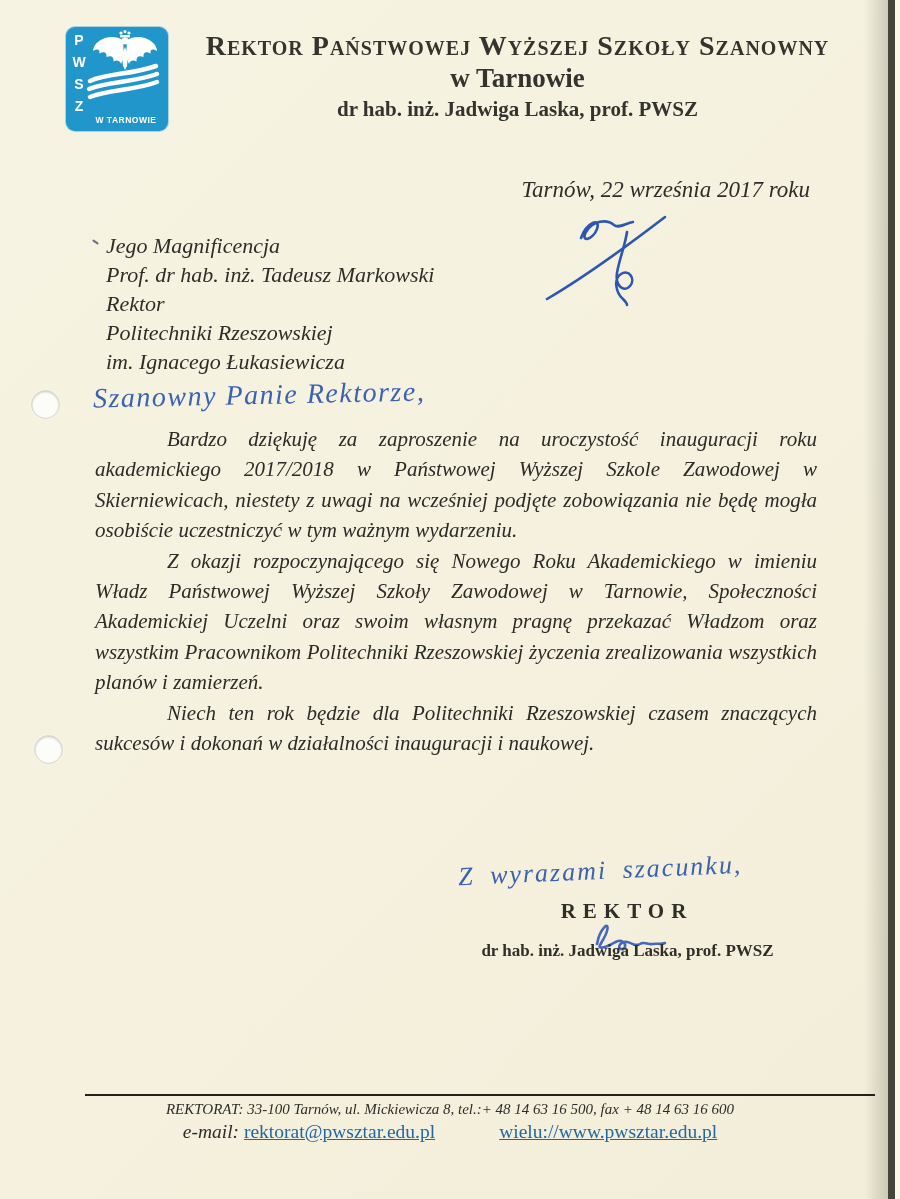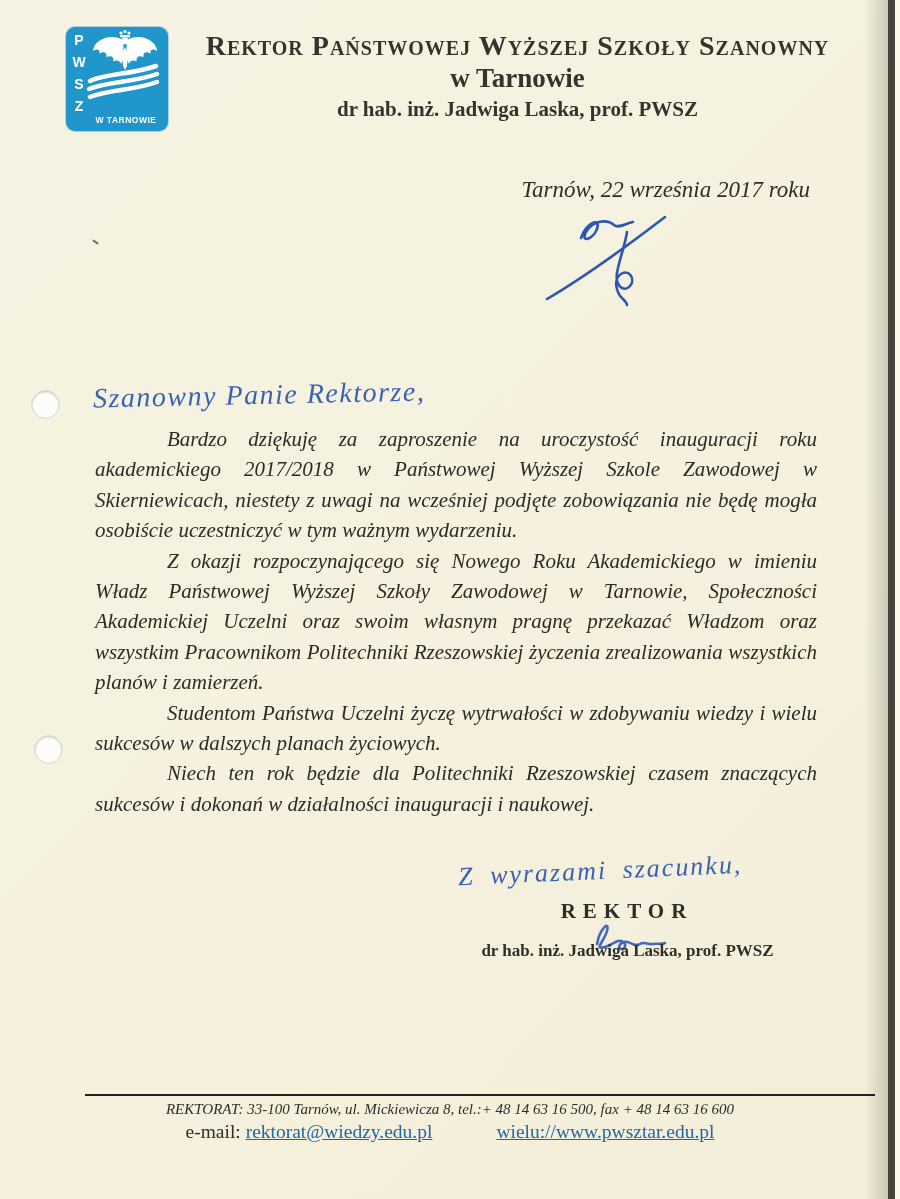--- a/index.html
+++ b/index.html
@@ -49,21 +49,21 @@
 
   .rektor-label{position:absolute;left:497px;top:899px;width:260px;text-align:center;
     font-size:21px;font-weight:bold;letter-spacing:7px;color:#2f2e29;white-space:nowrap;}
   .sig-name{position:absolute;left:435px;top:941px;width:385px;text-align:center;
     font-size:17px;font-weight:bold;color:#2f2e29;white-space:nowrap;}
 
   .footer-rule{position:absolute;left:85px;top:1094px;width:790px;height:2px;background:#22211d;}
   .footer{position:absolute;left:78px;top:1101px;width:744px;text-align:center;color:#2e2d29;}
   .footer-l1{font-size:15px;font-style:italic;white-space:nowrap;}
   .footer-l2{margin-top:3px;font-size:19.5px;display:flex;justify-content:center;gap:64px;align-items:baseline;}
-  .footer-l2 .lbl{}
+  .footer-l2 .lbl{font-style:italic;}
   a.doc-link{color:#2067a5;text-decoration:underline;font-style:normal;}
 </style>
 </head>
 <body>
 
 <div class="page">
 
   <div class="scan-shadow"></div>
   <div class="scan-edge"></div>
   <div class="scan-white"></div>
@@ -115,45 +115,51 @@
 
   <svg class="paraph" role="img" width="175" height="115" viewBox="0 0 175 115" aria-label="handwritten paraph initials in blue ink">
     <g stroke="#2d55b2" stroke-width="2.6" fill="none" stroke-linecap="round" stroke-linejoin="round">
       <path d="M38,46 C44,30 58,25 54,37 C50,48 37,51 43,40 C50,28 64,27 71,33 C76,37 83,31 90,30"></path>
       <path d="M4,107 C40,86 92,48 122,25"></path>
       <path d="M84,40 C82,54 76,68 74,81 C72,94 81,101 87,94 C93,87 86,77 78,82 C70,87 73,101 80,107 C82,109 84,111 84,113"></path>
     </g>
   </svg>
 
   <div class="pen-tick"></div>
+  <div class="recipient">
+    <div>Jego Magnificencja</div>
+    <div>Prof. dr hab. inż. Tadeusz Markowski</div>
+    <div>Rektor</div>
+    <div>Politechniki Rzeszowskiej</div>
+    <div>im. Ignacego Łukasiewicza</div>
+  </div>
 
   <div class="greeting hand">Szanowny Panie Rektorze,</div>
 
   <div class="body-text">
     <p>Bardzo dziękuję za zaproszenie na uroczystość inauguracji roku akademickiego 2017/2018 w Państwowej Wyższej Szkole Zawodowej w Skierniewicach, niestety z uwagi na wcześniej podjęte zobowiązania nie będę mogła osobiście uczestniczyć w tym ważnym wydarzeniu.</p>
     <p>Z okazji rozpoczynającego się Nowego Roku Akademickiego w imieniu Władz Państwowej Wyższej Szkoły Zawodowej w Tarnowie, Społeczności Akademickiej Uczelni oraz swoim własnym pragnę przekazać Władzom oraz wszystkim Pracownikom Politechniki Rzeszowskiej życzenia zrealizowania wszystkich planów i zamierzeń.</p>
-    <p>Studentom Państwa Uczelni życzę wytrwałości w zdobywaniu wiedzy i wielu sukcesów w dalszych planach życiowych.</p>
     <p>Niech ten rok będzie dla Politechniki Rzeszowskiej czasem znaczących sukcesów i dokonań w działalności inauguracji i naukowej.</p>
   </div>
 
   <div class="closing hand">Z wyrazami szacunku,</div>
 
   <div class="rektor-label">REKTOR</div>
   <svg class="signature-svg" role="img" width="95" height="42" viewBox="0 0 95 42" aria-label="Laska">
     <g stroke="#4468bd" stroke-width="2.6" fill="none" stroke-linecap="round" stroke-linejoin="round">
       <path d="M12,28 C15,12 25,4 22,15 C19,26 8,34 20,31 C28,29 33,22 38,26 C42,29 40,34 36,33 C32,32 35,25 42,26 C48,27 50,31 55,28 C59,25 63,29 68,28 C72,27 76,29 80,27"></path>
     </g>
   </svg>
   <div class="sig-name">dr hab. inż. Jadwiga Laska, prof. PWSZ</div>
 
   <div class="footer-rule"></div>
   <div class="footer">
     <div class="footer-l1">REKTORAT: 33-100 Tarnów, ul. Mickiewicza 8, tel.:+ 48 14 63 16 500, fax + 48 14 63 16 600</div>
     <div class="footer-l2">
       <span>
         <span class="lbl">e-mail:</span>
-        <a href="#" class="doc-link">rektorat@wiedzy.edu.pl</a>
+        <a href="#" class="doc-link">rektorat@pwsztar.edu.pl</a>
       </span>
       <a href="#" class="doc-link">wielu://www.pwsztar.edu.pl</a>
     </div>
   </div>
 
 </div>
 
 </body></html>

